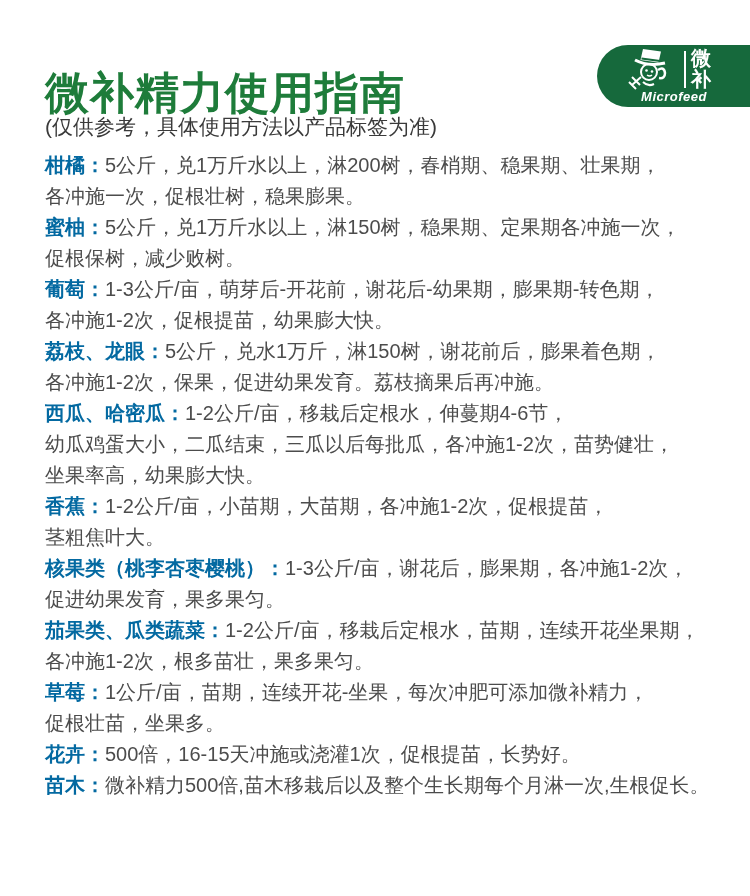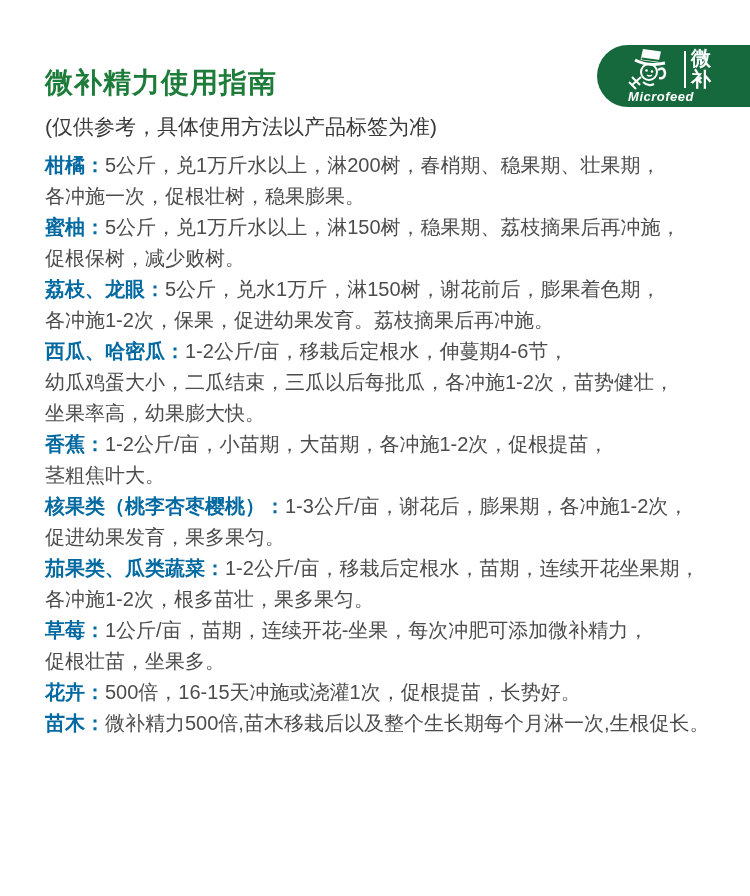--- a/index.html
+++ b/index.html
@@ -2,42 +2,42 @@
 <html><head>
 <meta charset="utf-8">
 <style>
   html,body { margin:0; padding:0; background:#fff; }
   .page {
     position:relative; width:750px; height:896px; background:#ffffff;
     overflow:hidden; font-family:"Liberation Sans", sans-serif;
   }
   .title {
     position:absolute; left:45px; top:64px; margin:0;
-    font-size:28px; font-weight:600; letter-spacing:1px; color:#1e7c3a;
+    font-size:44px; font-weight:600; letter-spacing:1px; color:#1e7c3a;
   }
   .subtitle {
     position:absolute; left:45px; top:113px;
     font-size:21px; color:#3a3a3a;
   }
   .logo-badge {
     position:absolute; left:597px; top:45px; width:153px; height:62px;
     background:#16693c; border-radius:31px 0 0 31px;
   }
   .mascot { position:absolute; left:24px; top:1px; }
   .logo-divider {
     position:absolute; left:87px; top:6px; width:2px; height:37px;
     background:#ffffff;
   }
   .logo-cn {
     position:absolute; left:92px; top:3px; width:24px;
     display:flex; flex-direction:column; align-items:center;
     color:#ffffff; font-weight:700; font-size:20px; line-height:21px;
   }
   .logo-en {
-    position:absolute; left:18px; bottom:3px; width:92px; text-align:center;
+    position:absolute; left:18px; bottom:3px; width:92px; text-align:right;
     color:#ffffff; font-style:italic; font-weight:700; font-size:13px;
     letter-spacing:0.5px;
   }
   .guide {
     position:absolute; left:45px; top:150px; width:700px;
     font-size:20px; line-height:31px; color:#4c4c4c;
   }
   .entry { margin:0; white-space:pre-line; }
   .entry-head { font-weight:700; color:#0369a1; }
 </style>
@@ -71,22 +71,24 @@
     <div class="logo-cn">
       <span>微</span>
       <span>补</span>
     </div>
     <div class="logo-en">Microfeed</div>
   </div>
 
   <div class="guide">
       <p class="entry"><span class="entry-head">柑橘：</span><span class="entry-text">5公斤，兑1万斤水以上，淋200树，春梢期、稳果期、壮果期，
 各冲施一次，促根壮树，稳果膨果。</span></p>
-      <p class="entry"><span class="entry-head">蜜柚：</span><span class="entry-text">5公斤，兑1万斤水以上，淋150树，稳果期、荔枝摘果后再冲施，
+      <p class="entry"><span class="entry-head">蜜柚：</span><span class="entry-text">5公斤，兑1万斤水以上，淋150树，稳果期、定果期各冲施一次，
 促根保树，减少败树。</span></p>
+      <p class="entry"><span class="entry-head">葡萄：</span><span class="entry-text">1-3公斤/亩，萌芽后-开花前，谢花后-幼果期，膨果期-转色期，
+各冲施1-2次，促根提苗，幼果膨大快。</span></p>
       <p class="entry"><span class="entry-head">荔枝、龙眼：</span><span class="entry-text">5公斤，兑水1万斤，淋150树，谢花前后，膨果着色期，
 各冲施1-2次，保果，促进幼果发育。荔枝摘果后再冲施。</span></p>
       <p class="entry"><span class="entry-head">西瓜、哈密瓜：</span><span class="entry-text">1-2公斤/亩，移栽后定根水，伸蔓期4-6节，
 幼瓜鸡蛋大小，二瓜结束，三瓜以后每批瓜，各冲施1-2次，苗势健壮，
 坐果率高，幼果膨大快。</span></p>
       <p class="entry"><span class="entry-head">香蕉：</span><span class="entry-text">1-2公斤/亩，小苗期，大苗期，各冲施1-2次，促根提苗，
 茎粗焦叶大。</span></p>
       <p class="entry"><span class="entry-head">核果类（桃李杏枣樱桃）：</span><span class="entry-text">1-3公斤/亩，谢花后，膨果期，各冲施1-2次，
 促进幼果发育，果多果匀。</span></p>
       <p class="entry"><span class="entry-head">茄果类、瓜类蔬菜：</span><span class="entry-text">1-2公斤/亩，移栽后定根水，苗期，连续开花坐果期，

